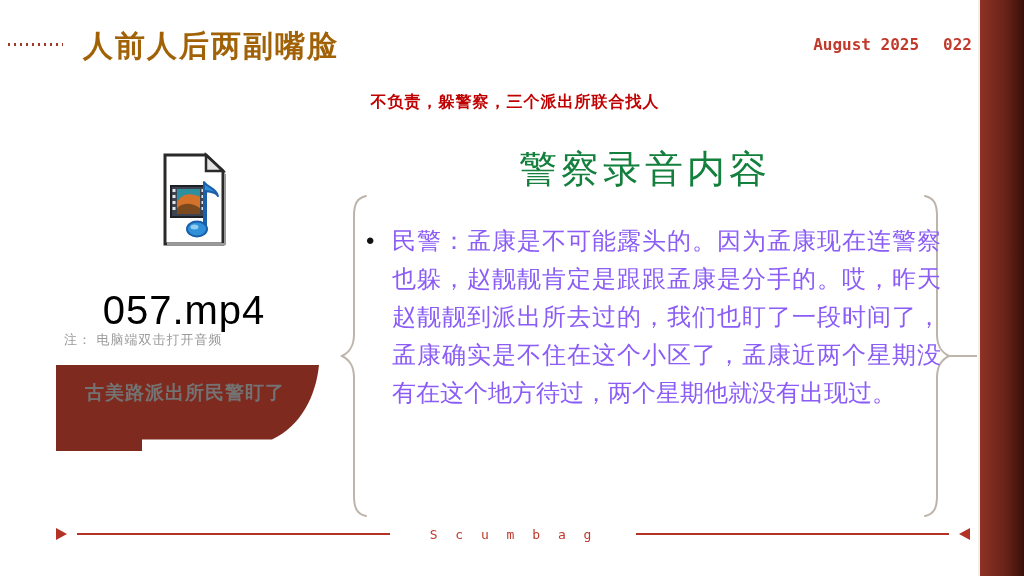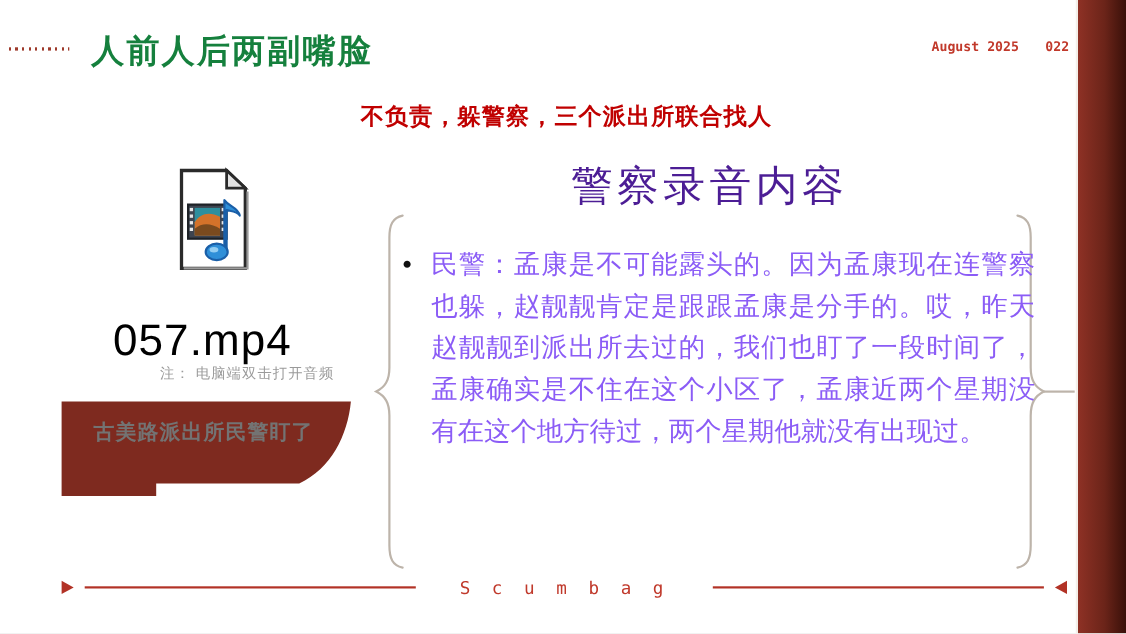--- a/index.html
+++ b/index.html
@@ -16,58 +16,58 @@
     border-left:2px solid #f3efe9;
   }
   
   .dotted-line {
     position:absolute; left:8px; top:43px; width:55px; height:3px;
     background:repeating-linear-gradient(to right, #9E3A2B 0 2px, transparent 2px 6px);
   }
   .slide-title {
     position:absolute; left:83px; top:26px;
     font-family:"Liberation Serif", serif;
-    font-size:30px; font-weight:600; color:#15803d; letter-spacing:2px;
+    font-size:30px; font-weight:600; color:#a16207; letter-spacing:2px;
     white-space:nowrap;
   }
   .date-block {
     position:absolute; right:52px; top:35px; display:flex; gap:24px;
-    font-family:"DejaVu Sans Mono", monospace; font-size:12px; font-weight:bold;
+    font-family:"DejaVu Sans Mono", monospace; font-size:16px; font-weight:bold;
     color:#C1392B; white-space:nowrap;
   }
   .subtitle {
     position:absolute; left:60px; top:92px; width:910px; text-align:center;
     font-family:"Liberation Serif", serif;
-    font-size:21px; font-weight:bold; color:#C00000; letter-spacing:1px;
+    font-size:16px; font-weight:bold; color:#C00000; letter-spacing:1px;
     white-space:nowrap;
   }
   
   .file-icon { position:absolute; left:144px; top:150px; width:102px; height:102px; cursor:pointer; }
   .file-name {
     position:absolute; left:84px; top:256px; width:200px; text-align:center;
     font-size:40px; color:#000; letter-spacing:1px;margin-top:32px;
   }
   .file-note {
-    position:absolute; left:64px; top:331px; width:240px; text-align:right;
+    position:absolute; left:64px; top:331px; width:240px; text-align:left;
     font-size:13px; color:#9a9a9a; letter-spacing:1px; white-space:nowrap;
   }
   
   .callout { position:absolute; left:55px; top:364px; width:268px; height:88px; }
   .callout svg { position:absolute; left:0; top:0; }
   .callout-text {
     position:absolute; left:30px; top:17px; width:220px;
     font-family:Liberation Mono, monospace;
     font-size:19px; font-weight:bold; color:#737373; line-height:27px;
     letter-spacing:1px;
   }
   
   .transcript-title {
     position:absolute; left:340px; top:144px; width:610px; text-align:center;
     font-family:Liberation Sans, sans-serif;
-    font-size:38px; color:#4c1d95; letter-spacing:4px; white-space:nowrap;
+    font-size:38px; color:#15803d; letter-spacing:4px; white-space:nowrap;
   }
   .brace { position:absolute; top:194px; width:28px; height:324px; }
   .brace-left  { left:340px; }
   .brace-right { left:923px; }
   .brace-tail {
     position:absolute; left:949px; top:355px; width:28px; height:1.5px;
     background:#bdb4aa;
   }
   .bullet-item {
     position:absolute; left:366px; top:222px; width:575px;
@@ -81,21 +81,21 @@
   
   .footer {
     position:absolute; left:56px; top:526px; width:914px; height:16px;
     display:flex; align-items:center;
   }
   .footer-line { flex:1; height:1.5px; background:#B23226; }
   .tri { width:0; height:0; border-top:6px solid transparent; border-bottom:6px solid transparent; }
   .tri-right { border-left:11px solid #B23226; margin-right:10px; }
   .tri-left  { border-right:11px solid #B23226; margin-left:10px; }
   .brand {
-    font-family:"DejaVu Sans Mono", monospace; font-size:16px; color:#C0392B;
+    font-family:"DejaVu Sans Mono", monospace; font-size:13px; color:#C0392B;
     letter-spacing:5px; padding:0 40px; white-space:nowrap;
   }
 </style>
 </head>
 <body>
 
 <div class="slide">
 
   <div class="right-bar"></div>
 

